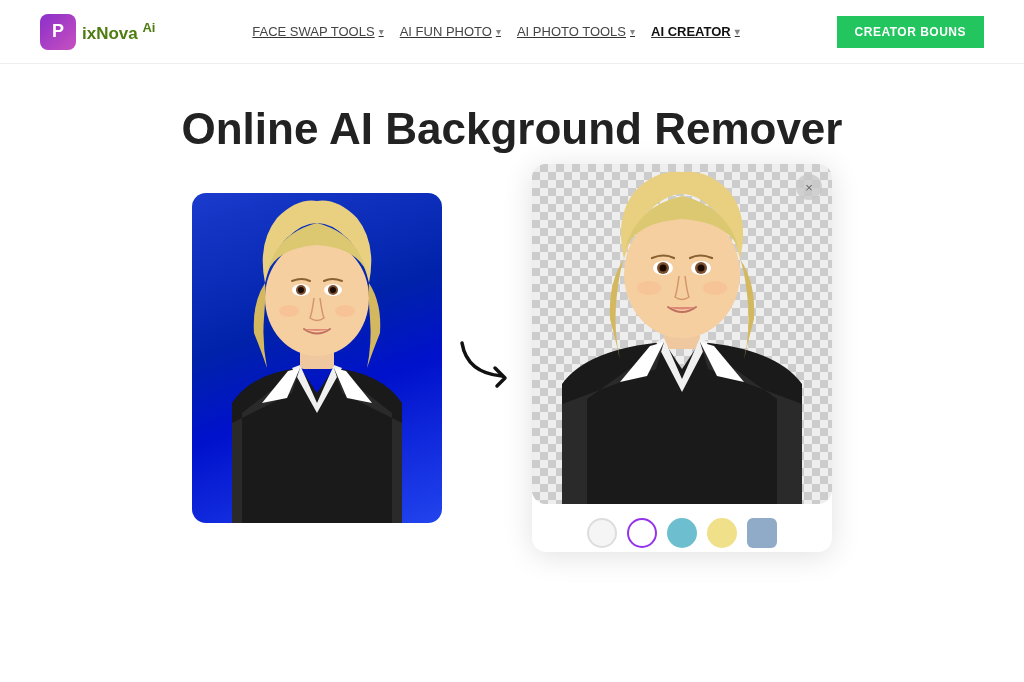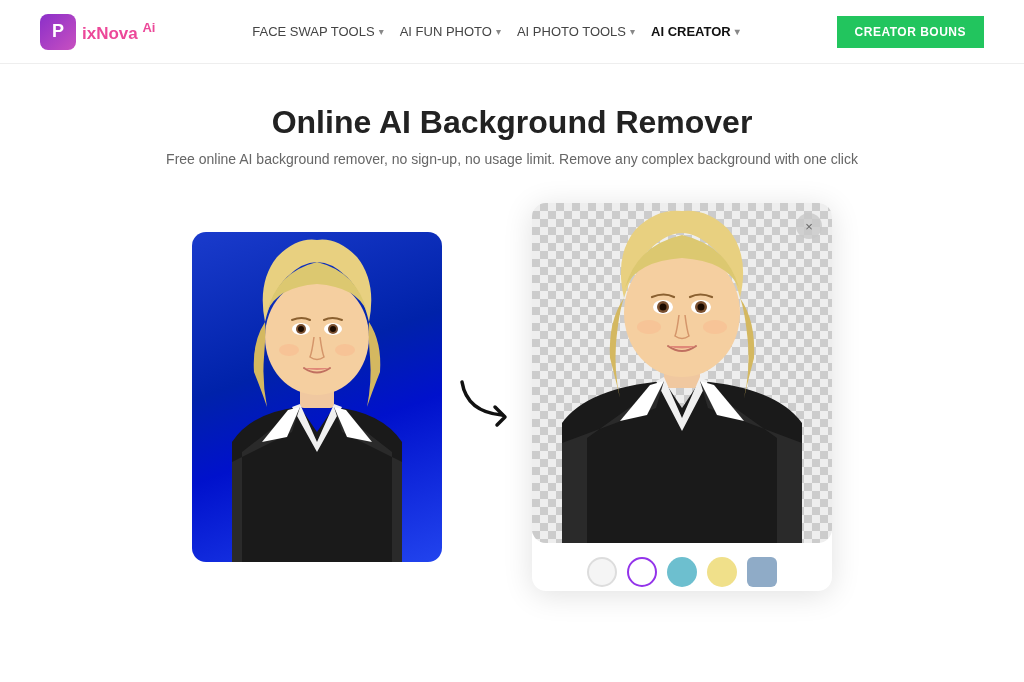--- a/index.html
+++ b/index.html
@@ -12,40 +12,40 @@
     }
     .logo {
       display: flex; align-items: center; gap: 6px; font-size: 18px; font-weight: 700; color: #222;
     }
     .logo-icon {
       width: 36px; height: 36px; background: linear-gradient(135deg, #8B2FC9, #C850C0);
       border-radius: 8px; display: flex; align-items: center; justify-content: center;
       color: #fff; font-weight: 900; font-size: 18px;
     }
     .logo-text { color: #222; font-size: 17px; font-weight: 700; }
-    .logo-text span { color: #ec4899; }
+    .logo-text span { color: #4d7c0f; }
     .logo-ai { color: #9333ea; font-size: 13px; font-weight: 700; vertical-align: super; }
 
-    .nav-links { display: flex; gap: 16px; }
+    .nav-links { display: flex; gap: 16px; text-decoration: underline; }
     .nav-item {
       font-size: 13px; font-weight: 500; color: #444; cursor: pointer;
       display: flex; align-items: center; gap: 4px; white-space: nowrap;
     }
     .nav-item.active { color: #111; font-weight: 700; }
     .nav-item .chevron { font-size: 10px; color: #888; }
 
     .creator-btn {
       background: #22c55e; color: #fff; border: none; border-radius: 0;
       padding: 9px 18px; font-size: 12px; font-weight: 700; letter-spacing: 0.5px;
       cursor: pointer; text-transform: uppercase;
     }
 
     
     .main { padding: 40px 60px 20px; text-align: center; }
-    .page-title { font-size: 32px; font-weight: 600; color: #222; margin-bottom: 10px; }
+    .page-title { font-size: 44px; font-weight: 600; color: #222; margin-bottom: 10px; }
     .page-subtitle { font-size: 14px; color: #666; margin-bottom: 36px; }
 
     
     .demo-area {
       display: flex; align-items: center; justify-content: center; gap: 0;
       position: relative; margin-top: 10px;
     }
 
     
     .left-image-wrap {
@@ -147,21 +147,20 @@
       <span>AI CREATOR</span>
       <span class="chevron">▾</span>
     </div>
   </div>
 
   <button class="creator-btn">CREATOR BOUNS</button>
 </nav>
 
 <div class="main">
   <h1 class="page-title">Online AI Background Remover</h1>
-  <p class="page-subtitle">Free online AI background remover, no sign-up, no usage limit. Remove any complex background with one click</p>
 
   <div class="demo-area">
 
     <div class="left-image-wrap">
       <div class="left-img-bg"></div>
 
       <svg class="left-portrait" viewBox="0 0 250 330" xmlns="http://www.w3.org/2000/svg">
 
         <rect x="108" y="148" width="34" height="28" rx="4" fill="#f0c8a0"></rect>
 

